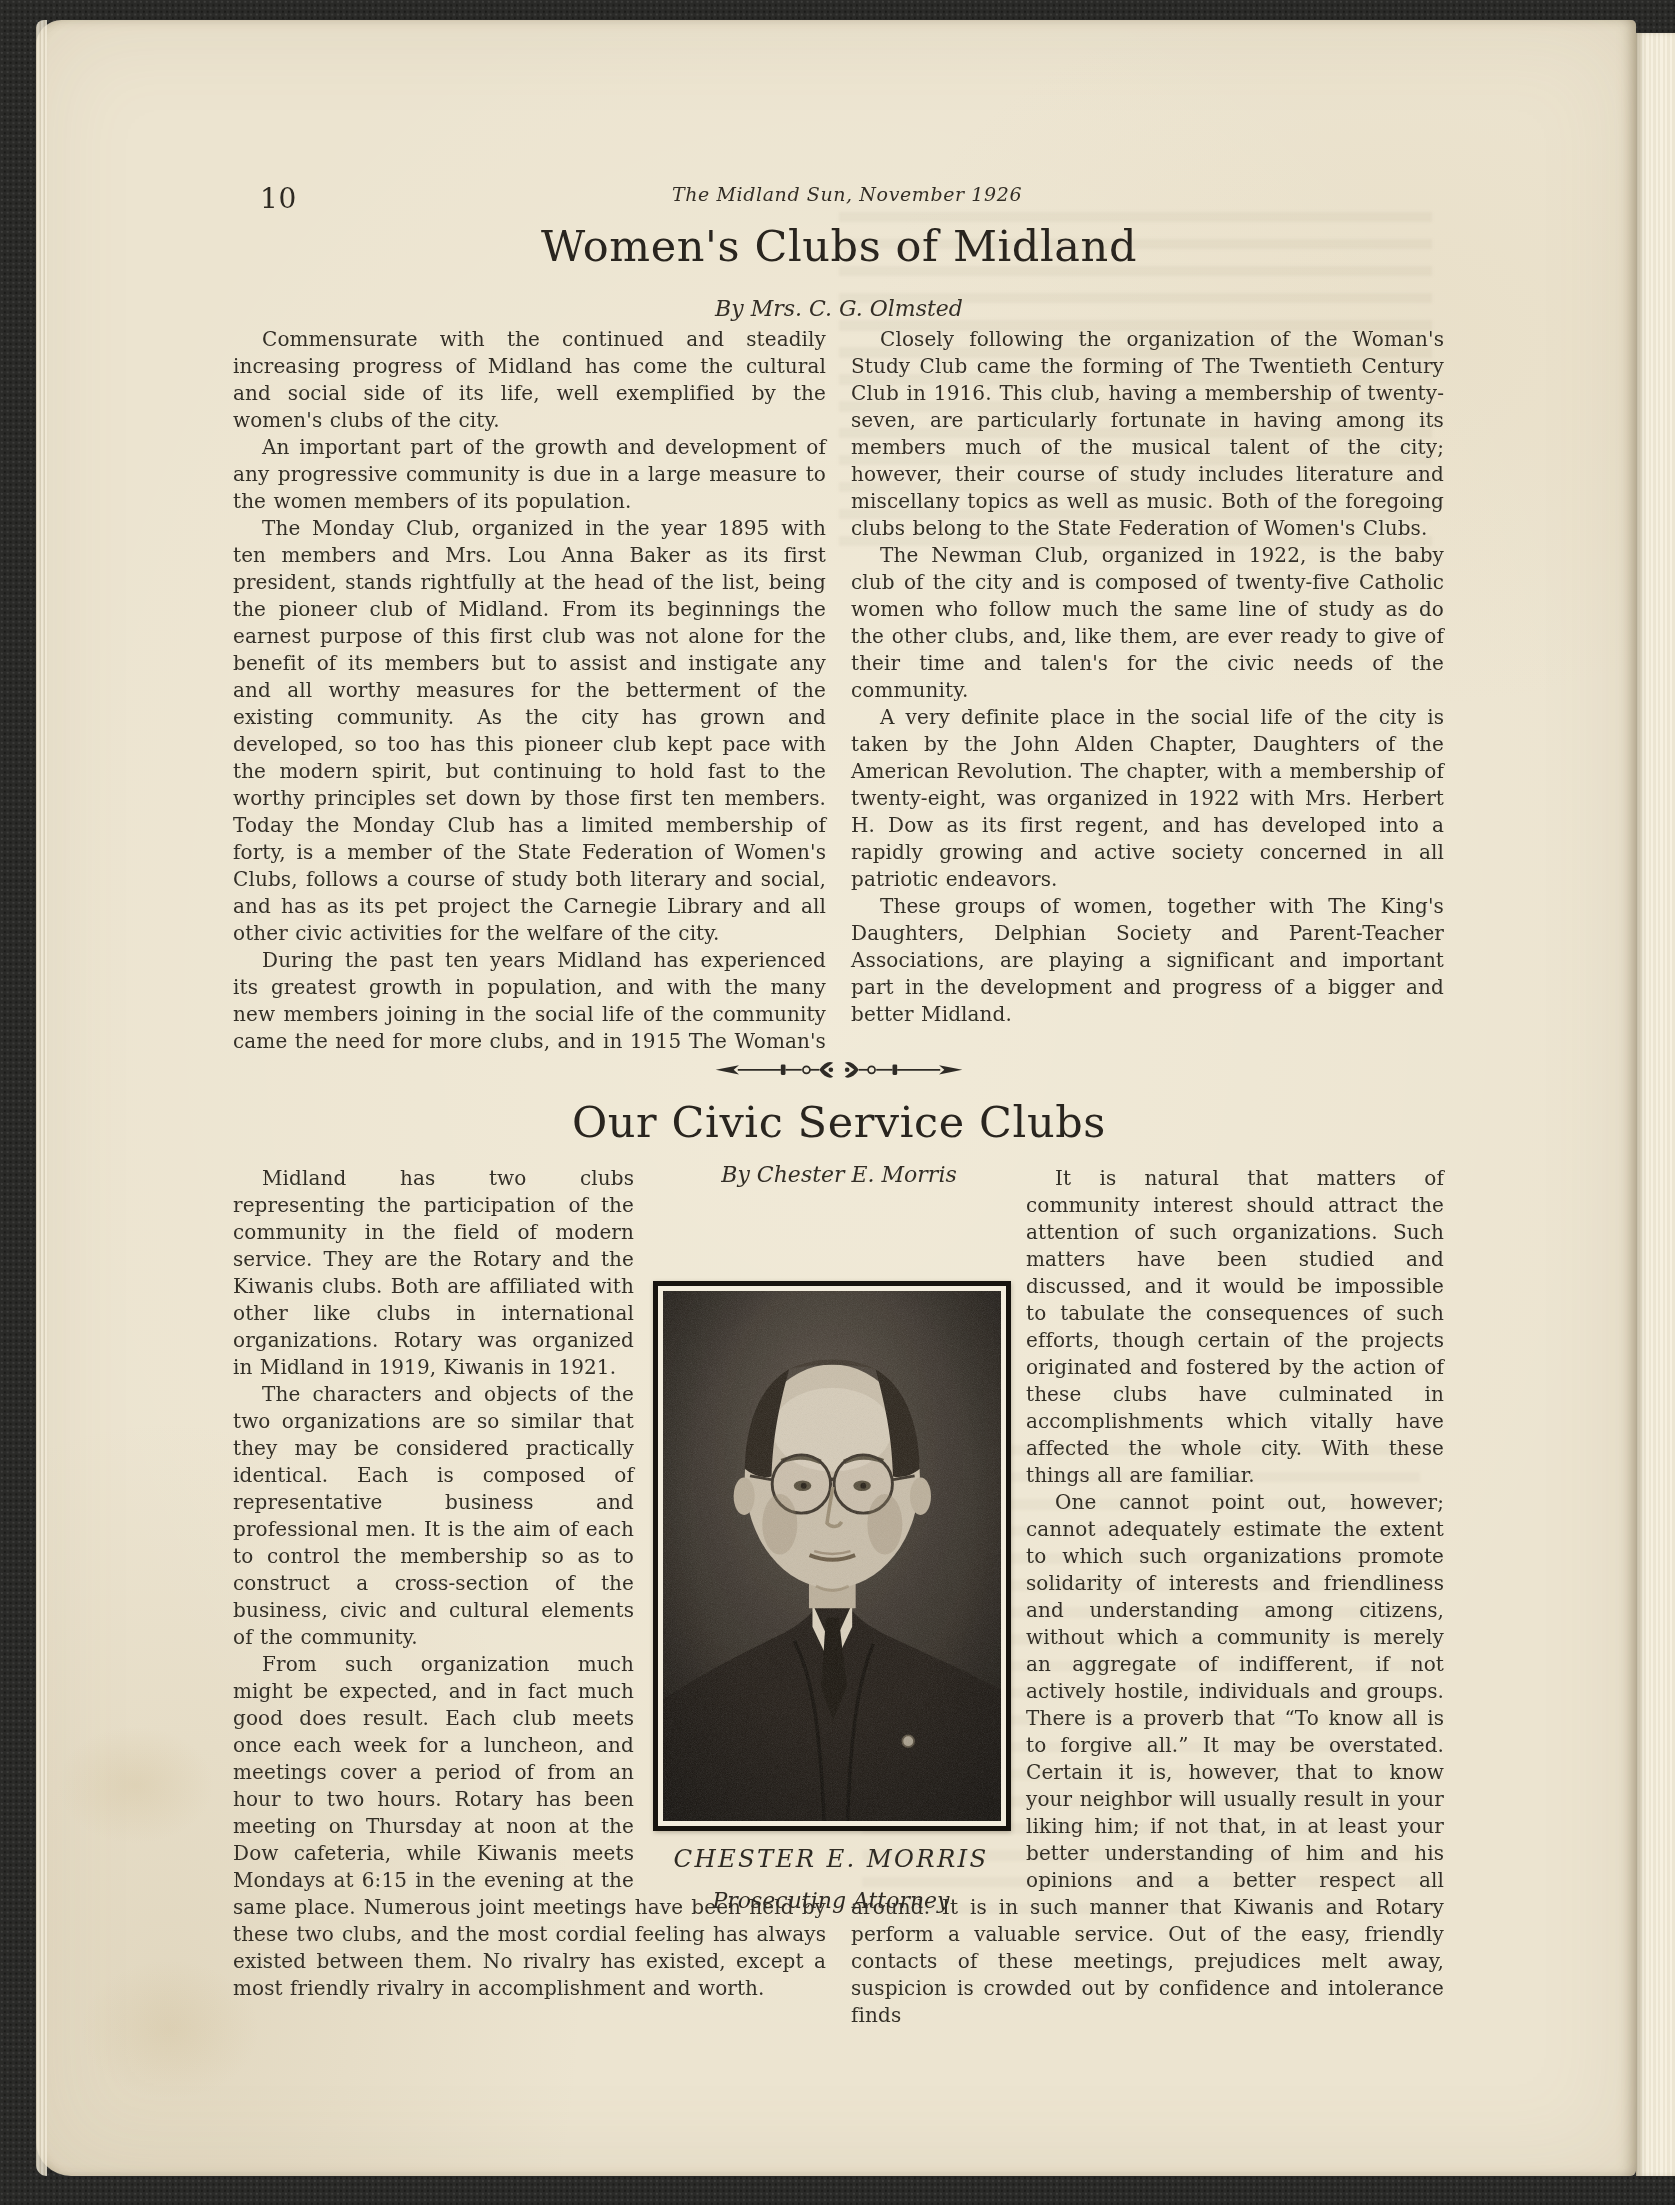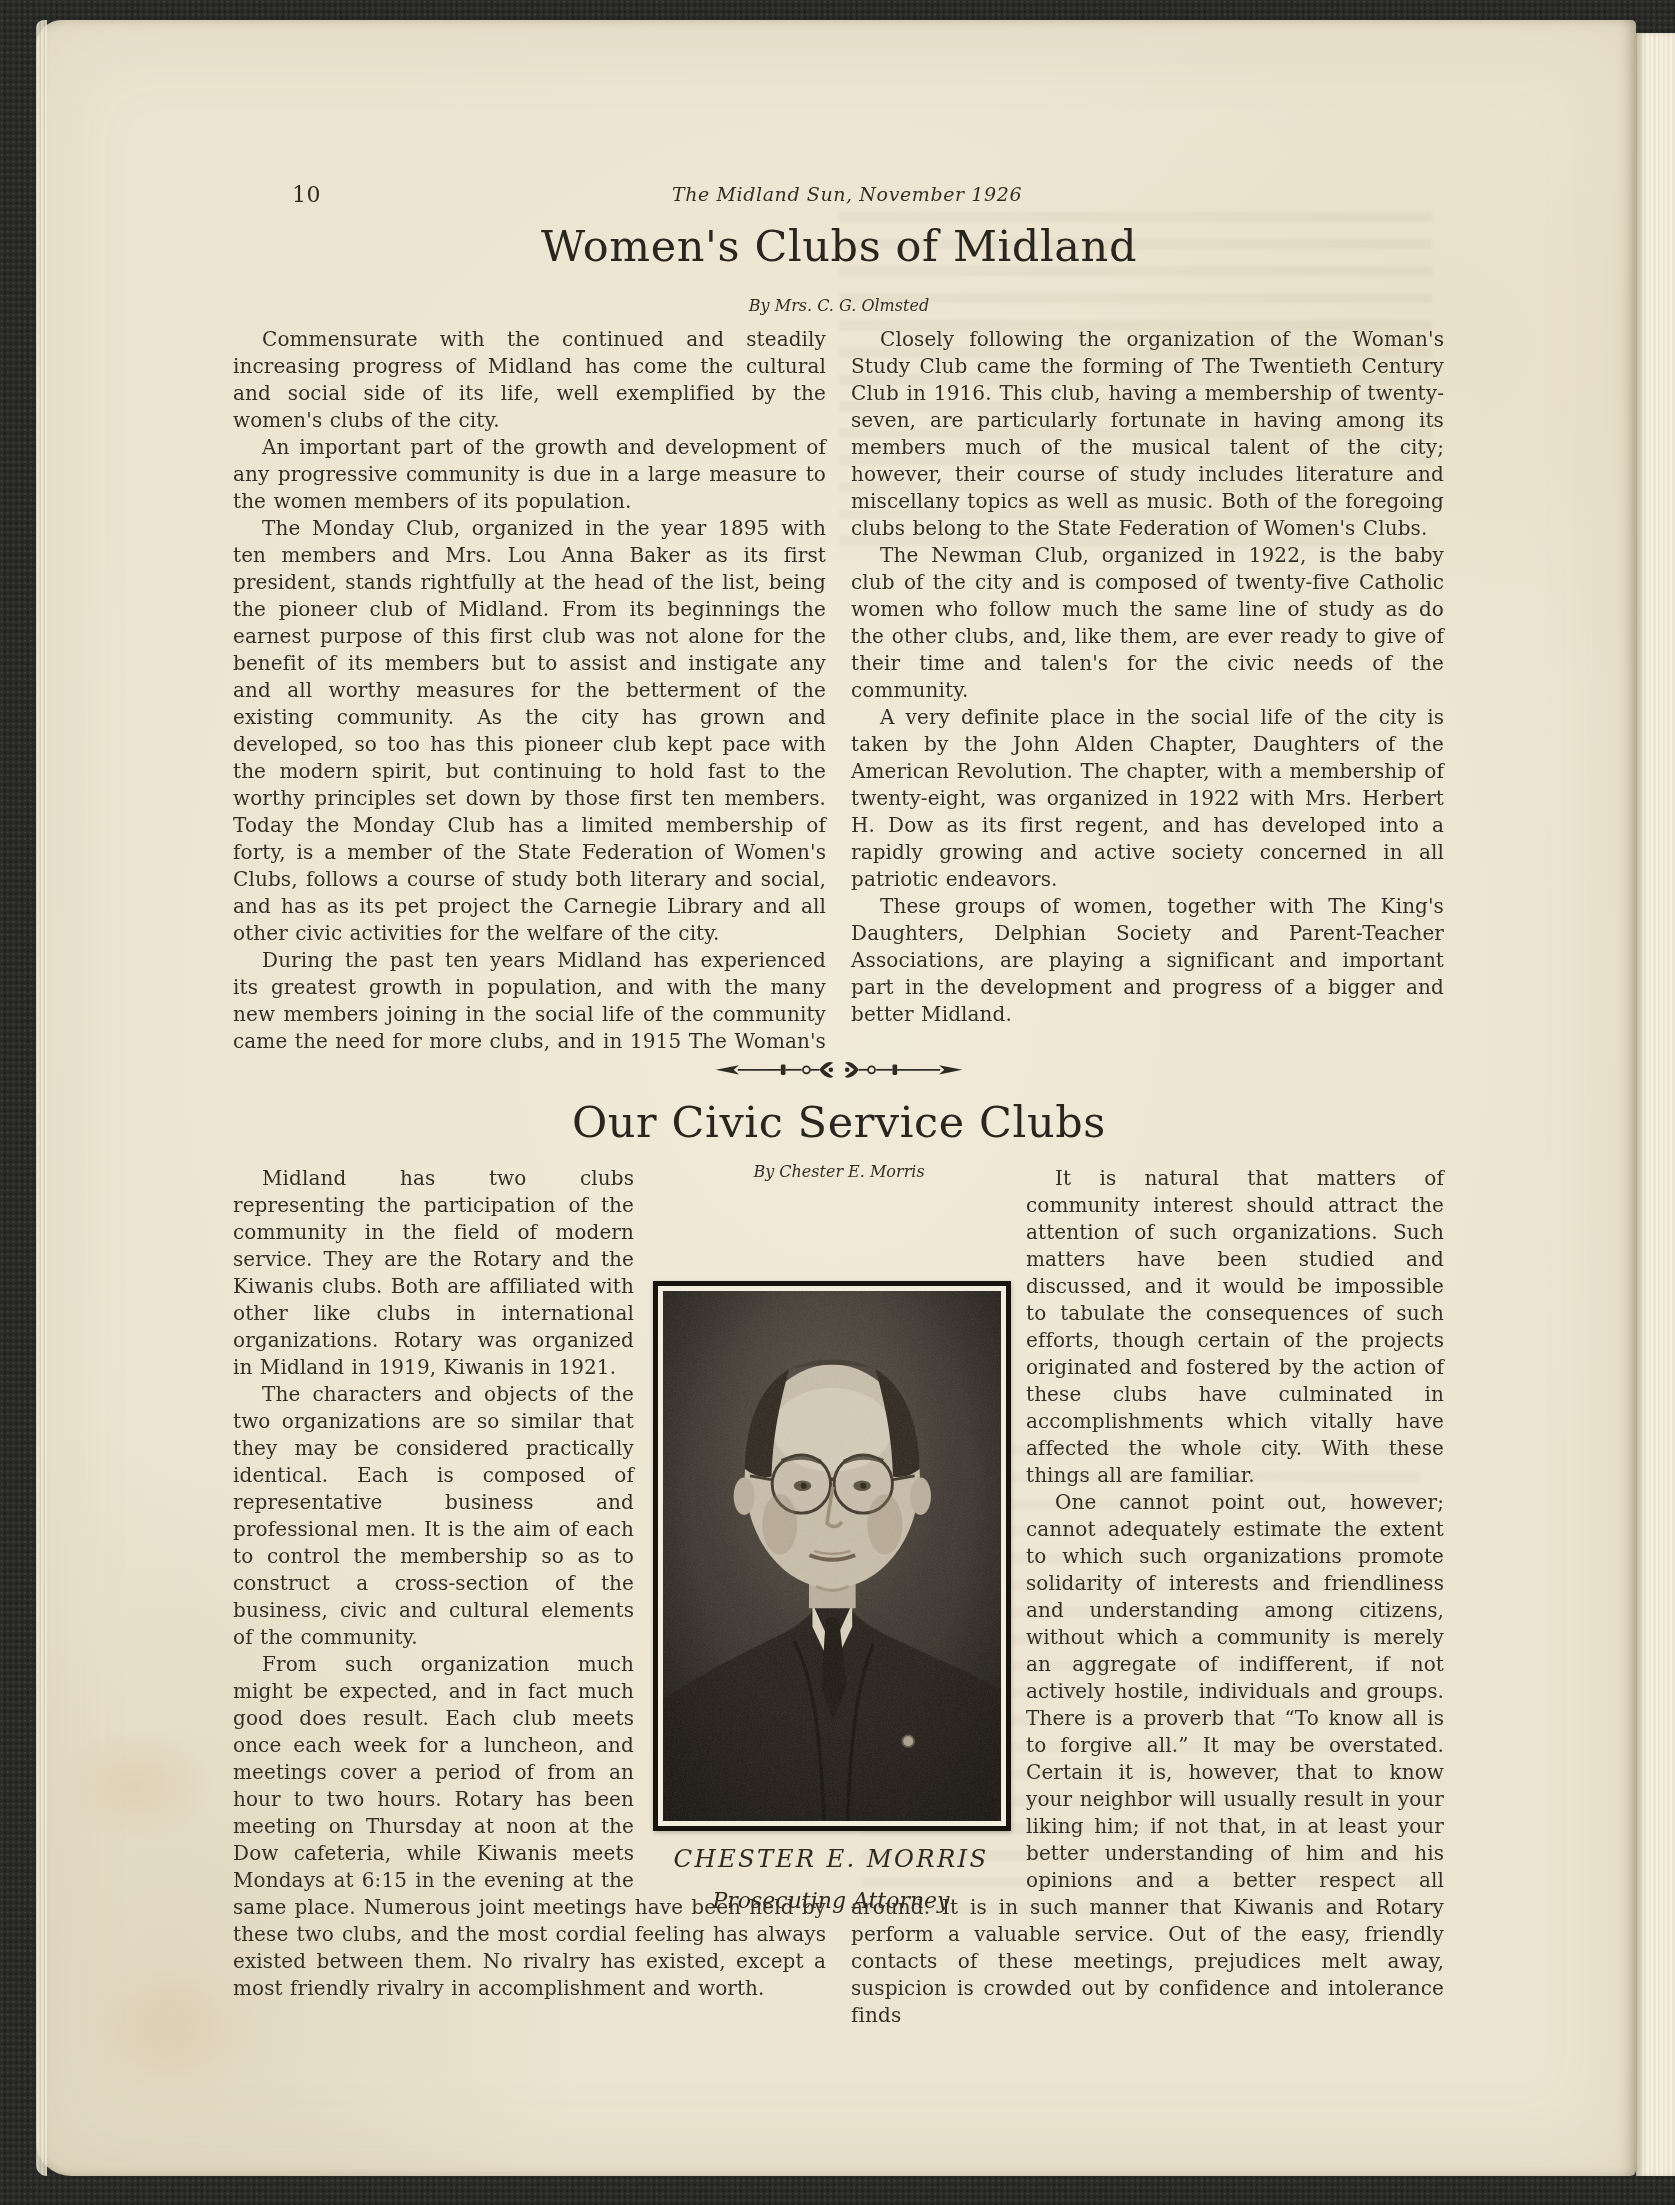--- a/index.html
+++ b/index.html
@@ -49,29 +49,29 @@
   .ghost.g2{left:826px;top:1425px;width:558px;height:477px;
     background:repeating-linear-gradient(180deg,rgba(112,96,68,.045) 0 10.5px,transparent 10.5px 27px);}
   .stain{position:absolute;pointer-events:none;border-radius:50%;}
   .stain.s1{left:17.5px;top:1704px;width:163px;height:122px;
     background:radial-gradient(ellipse at center,rgba(178,148,88,.14),transparent 68%);}
   .stain.s2{left:41px;top:1937px;width:186px;height:145px;
     background:radial-gradient(ellipse at center,rgba(178,148,88,.12),transparent 68%);}
 
   
   .ink{color:#2e2a23;}
-  .page-number{position:absolute;left:224px;top:162px;font-size:22px;letter-spacing:0.6px;margin-left:32px;}
+  .page-number{position:absolute;left:224px;top:162px;font-size:28px;letter-spacing:0.6px;}
   .masthead{position:absolute;left:205px;top:163px;width:1212px;text-align:center;
     font-style:italic;font-size:19px;letter-spacing:0.6px;color:#332e26;}
   .article-title{position:absolute;left:197px;width:1212px;text-align:center;
     font-size:43px;letter-spacing:0.6px;color:#29251f;}
   .t1{top:201px;}
   .t2{top:1077px;}
   .byline{position:absolute;left:197px;width:1212px;text-align:center;
-    font-style:italic;font-size:16px;color:#332e26;}
+    font-style:italic;font-size:22px;color:#332e26;}
   .b1{top:276px;}
   .b2{top:1142px;}
 
   .cols{position:absolute;left:197px;width:1212px;display:flex;gap:25px;overflow:hidden;}
   .a1{top:306px;height:731px;}
   .a2{top:1145px;height:977px;}
   .col{width:593px;font-size:20px;line-height:27px;text-align:justify;
     color:#332f27;letter-spacing:0.1px;word-spacing:0.9px;}
   .col p{margin:0;text-indent:29px;}
   .col p.cont{text-indent:0;}

